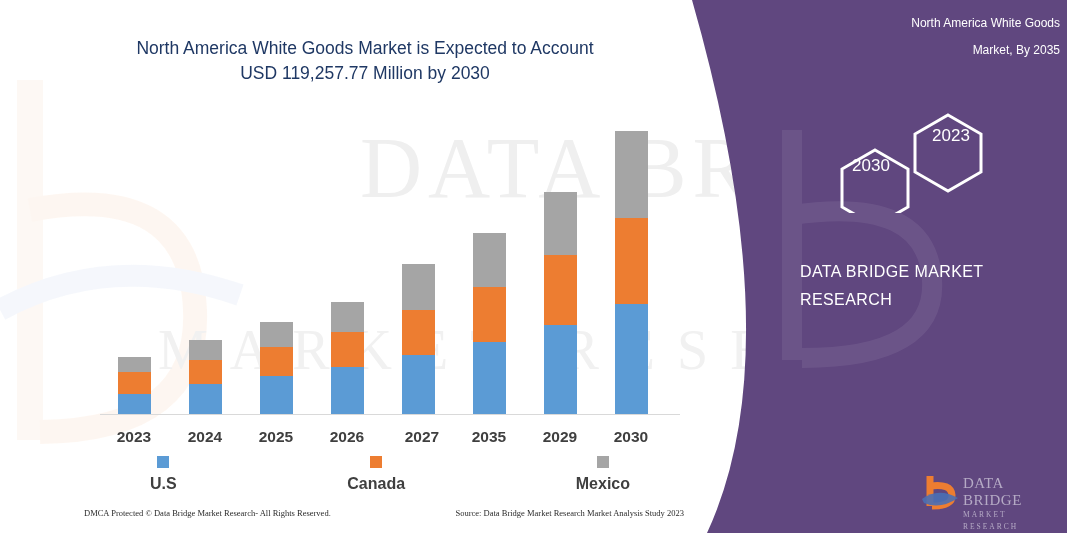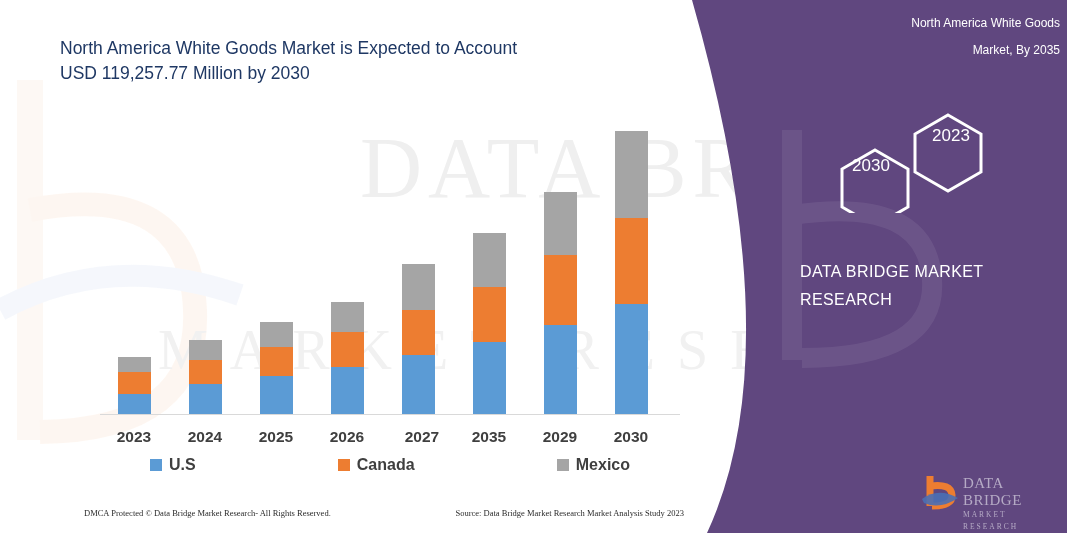--- a/index.html
+++ b/index.html
@@ -55,21 +55,21 @@
     height: 420px;
     opacity: .55;
   }
 
   
   .chart-title {
     position: absolute;
     left: 60px;
     top: 36px;
     width: 610px;
-    text-align: left;
+    text-align: center;
     color: #1f3864;
     font-size: 17.5px;
     line-height: 25px;
     font-family: "Liberation Sans", sans-serif;
   }
   .chart-title .t-line { display: block; }
 
   .plot {
     position: absolute;
     left: 100px;
@@ -121,20 +121,21 @@
     top: 456px;
     width: 480px;
     display: flex;
     justify-content: space-between;
     align-items: center;
   }
   .legend-item {
     display: flex;
     align-items: center;
     gap: 7px;
+    flex-direction: column;
   }
   .legend-swatch {
     width: 12px;
     height: 12px;
     display: inline-block;
   }
   .legend-label {
     font-size: 16px;
     font-weight: bold;
     color: #3f3f3f;

